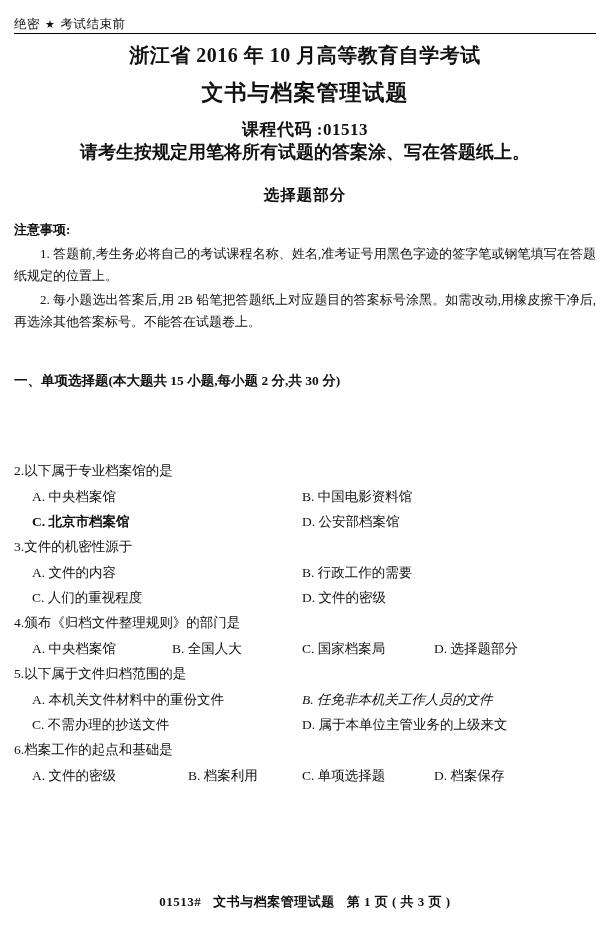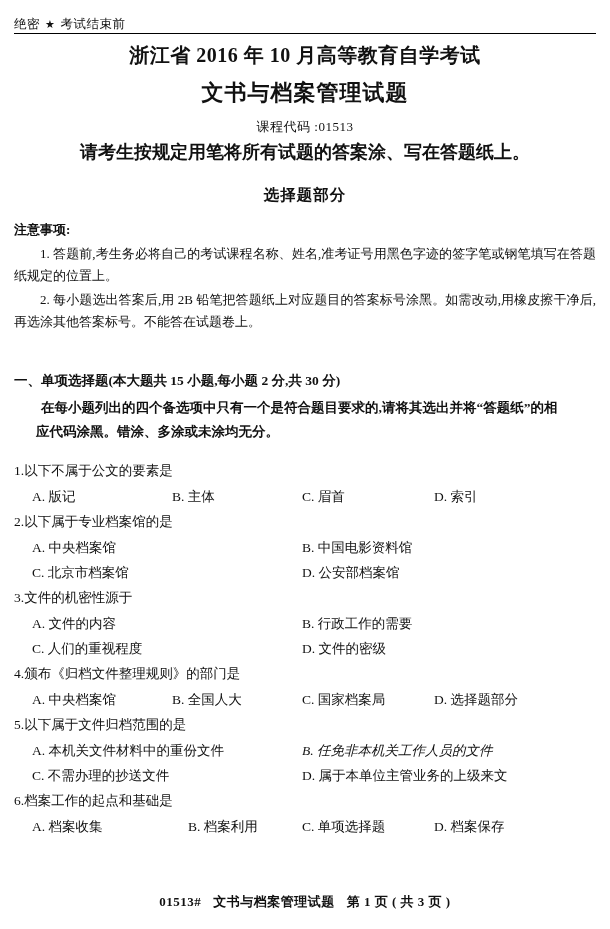--- a/index.html
+++ b/index.html
@@ -56,22 +56,22 @@
     letter-spacing: 0.5px;
     margin-bottom: 9px;
   }
   .title2 {
     font-size: 22px;
     font-weight: bold;
     letter-spacing: 1px;
     margin-bottom: 10px;
   }
   .course-code {
-    font-size: 13px;
-    font-weight: normal;
+    font-size: 17px;
+    font-weight: bold;
     letter-spacing: 0.5px;
   }
   .notice-pen {
     position: absolute;
     top: 140px;
     left: 0;
     width: 610px;
     text-align: center;
     font-size: 18px;
     font-weight: bold;
@@ -193,45 +193,32 @@
 
   <div class="attention-label">注意事项:</div>
 
   <div class="attention-items">
     <p>1. 答题前,考生务必将自己的考试课程名称、姓名,准考证号用黑色字迹的签字笔或钢笔填写在答题纸规定的位置上。</p>
     <p>2. 每小题选出答案后,用 2B 铅笔把答题纸上对应题目的答案标号涂黑。如需改动,用橡皮擦干净后,再选涂其他答案标号。不能答在试题卷上。</p>
   </div>
 
   <div class="big-q-title">一、单项选择题(本大题共 15 小题,每小题 2 分,共 30 分)</div>
 
-  <div class="big-q-desc">
-    <p class="first">在每小题列出的四个备选项中只有一个是符合题目要求的,请将其选出并将“答题纸”的相</p>
-    <p class="second">应代码涂黑。错涂、多涂或未涂均无分。</p>
-  </div>
 
   <div class="questions">
 
-    <div class="q-block">
-      <div class="q-stem"><span>1.</span><span>以下不属于公文的要素是</span></div>
-      <div class="opt-row">
-        <span class="opt" style="left:18px;">A. 版记</span>
-        <span class="opt" style="left:158px;">B. 主体</span>
-        <span class="opt" style="left:288px;">C. 眉首</span>
-        <span class="opt" style="left:420px;">D. 索引</span>
-      </div>
-    </div>
 
     <div class="q-block">
       <div class="q-stem"><span>2.</span><span>以下属于专业档案馆的是</span></div>
       <div class="opt-row">
         <span class="opt" style="left:18px;">A. 中央档案馆</span>
         <span class="opt" style="left:288px;">B. 中国电影资料馆</span>
       </div>
       <div class="opt-row">
-        <span class="opt" style="left:18px;">C. 北京市档案馆</span>
+        <span class="opt" style="left:18px;font-weight:bold;">C. 北京市档案馆</span>
         <span class="opt" style="left:288px;">D. 公安部档案馆</span>
       </div>
     </div>
 
     <div class="q-block">
       <div class="q-stem"><span>3.</span><span>文件的机密性源于</span></div>
       <div class="opt-row">
         <span class="opt" style="left:18px;">A. 文件的内容</span>
         <span class="opt" style="left:288px;">B. 行政工作的需要</span>
       </div>
@@ -259,21 +246,21 @@
       </div>
       <div class="opt-row">
         <span class="opt" style="left:18px;">C. 不需办理的抄送文件</span>
         <span class="opt" style="left:288px;">D. 属于本单位主管业务的上级来文</span>
       </div>
     </div>
 
     <div class="q-block">
       <div class="q-stem"><span>6.</span><span>档案工作的起点和基础是</span></div>
       <div class="opt-row">
-        <span class="opt" style="left:18px;">A. 档案收集</span>
+        <span class="opt" style="left:18px;">A. 文件的密级</span>
         <span class="opt" style="left:158px;margin-left:16px;">B. 档案利用</span>
         <span class="opt" style="left:288px;">C. 单项选择题</span>
         <span class="opt" style="left:420px;">D. 档案保存</span>
       </div>
     </div>
 
   </div>
 
   <div class="footer">
     <span>01513#</span><span class="gap"></span><span>文书与档案管理试题</span><span class="gap"></span><span>第 1 页 ( 共 3 页 )</span>

